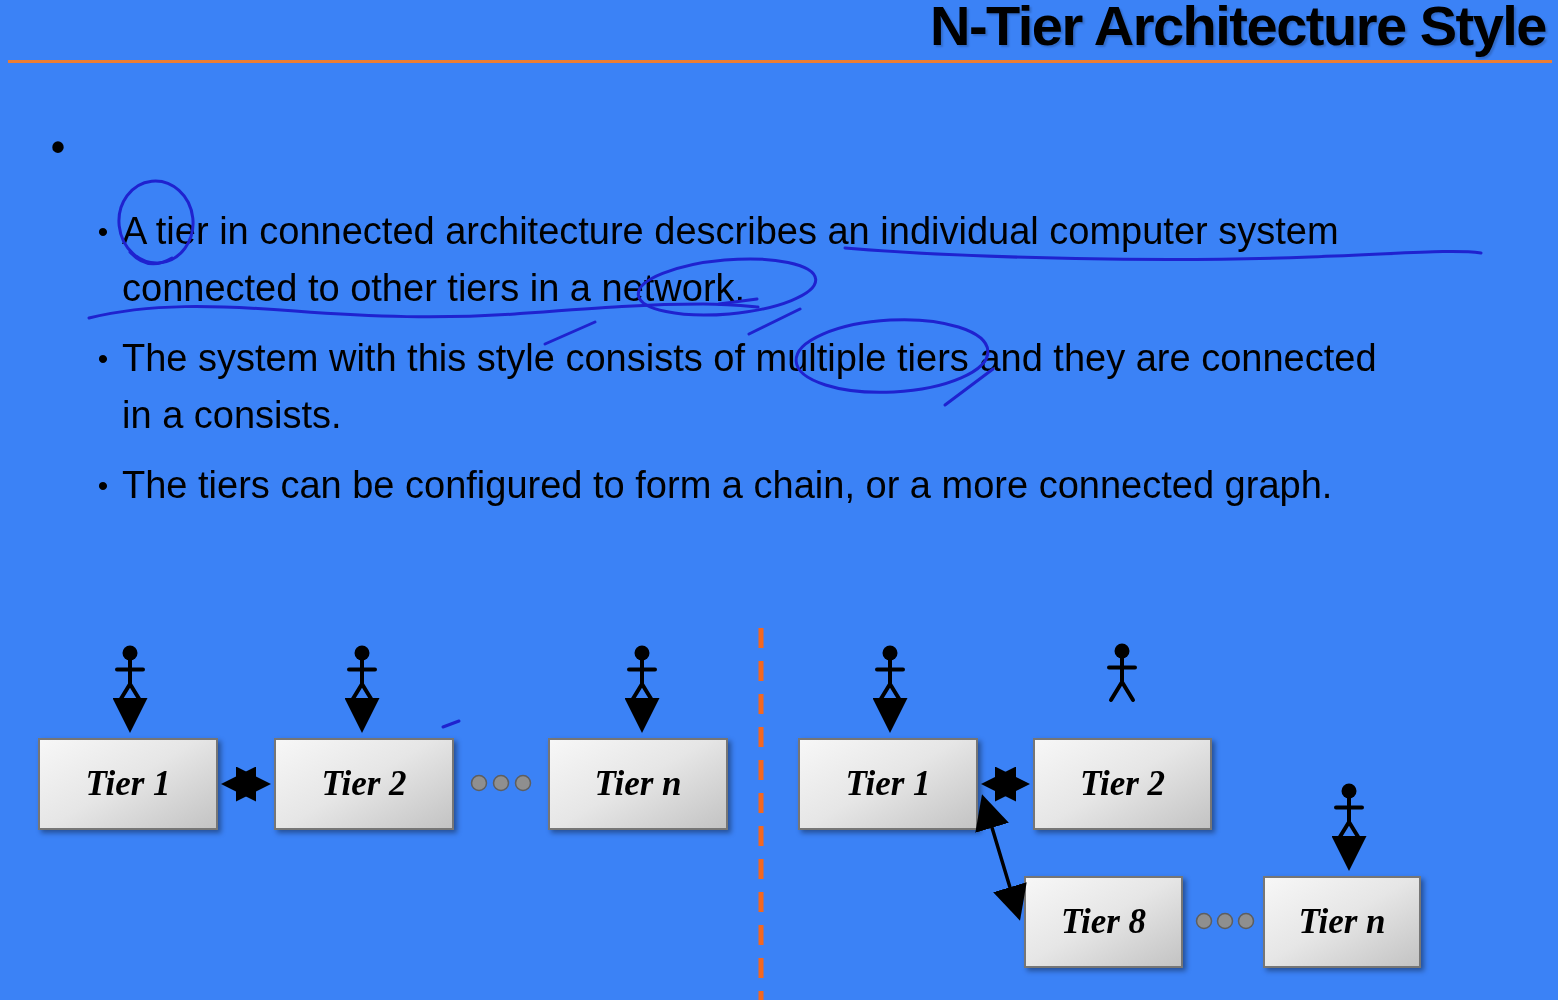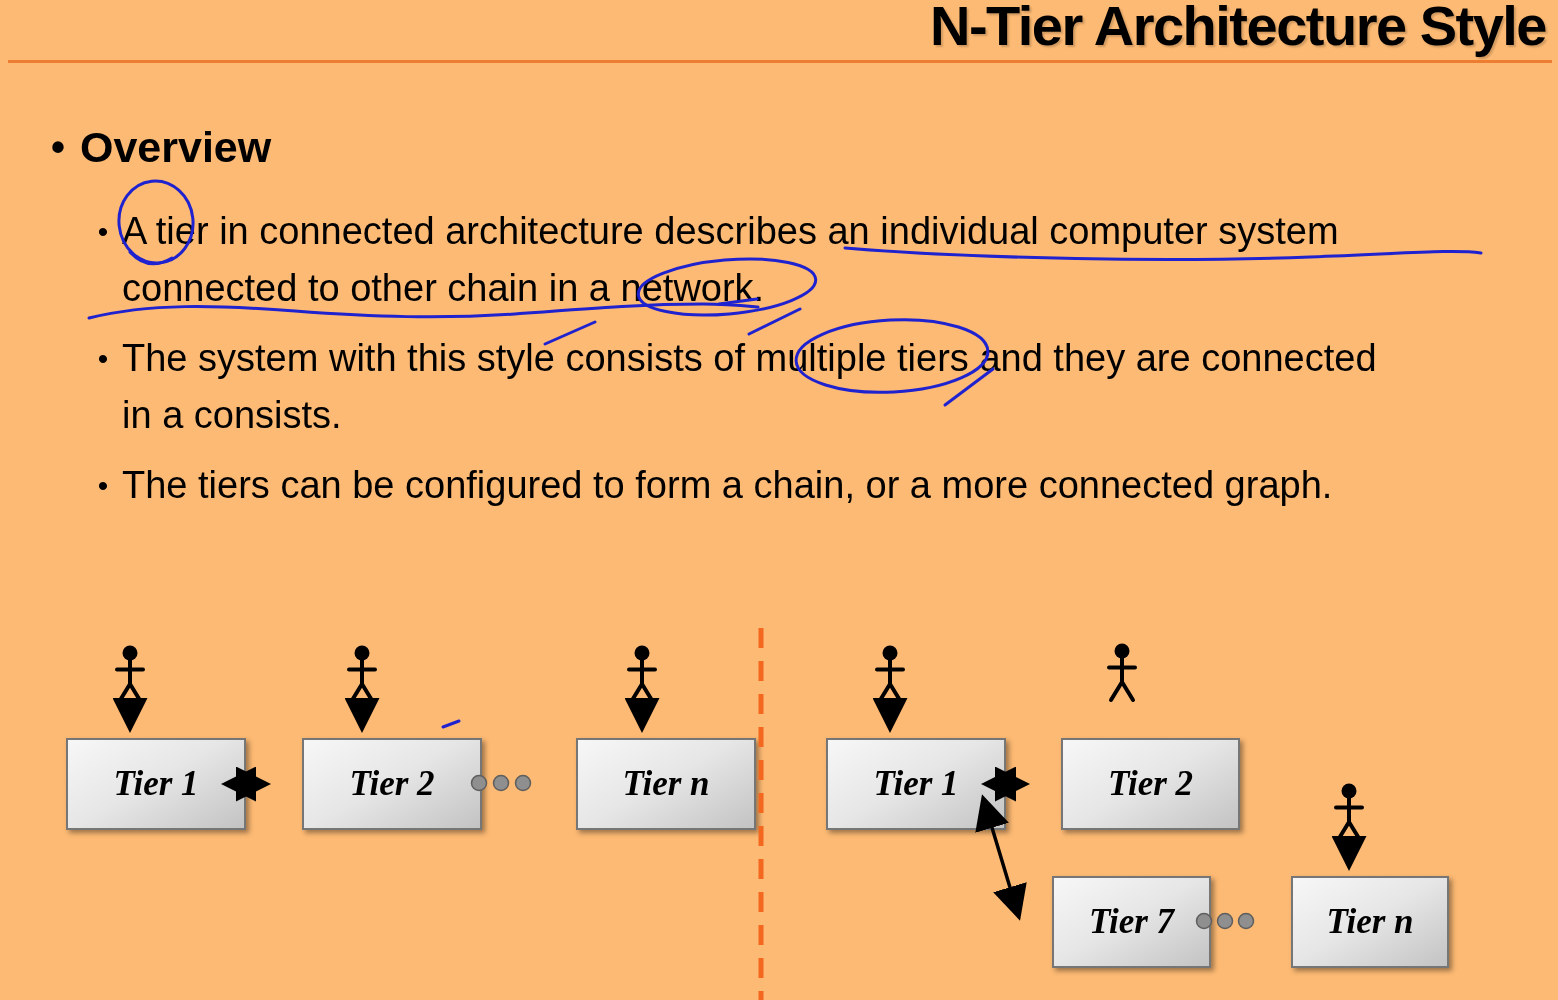--- a/index.html
+++ b/index.html
@@ -1,18 +1,18 @@
 <!DOCTYPE html>
 <html style="--accent-orange: #ED7D31; --divider-orange: #F4671F; --annotation-blue: #1F22CF;"><head>
 <meta charset="utf-8">
 <style>
   html,body { margin:0; padding:0; background:#ffffff; }
   .slide {
     position:relative; width:1558px; height:1000px; overflow:hidden;
-    background:#fdba74; color:#000;
+    background:#3b82f6; color:#000;
     font-family:"Liberation Sans", sans-serif;
   }
 
   
   .page-title {
     position:absolute; top:-6px; right:12px; z-index:3;
     font-size:56px; font-weight:bold; letter-spacing:-1.5px; line-height:1.15;
     text-shadow:2px 2px 2px rgba(0,0,0,0.18);
     white-space:nowrap;
   }
@@ -32,21 +32,21 @@
   .l2 .text { width:1422px; }
 
   
   .tier-box {
     position:absolute; width:180px; height:92px; z-index:1; box-sizing:border-box;
     border:2.5px solid #767676;
     background:linear-gradient(150deg, #f7f7f7 0%, #e6e6e6 48%, #c3c3c3 100%);
     box-shadow:3px 3px 5px rgba(0,0,0,0.38);
     display:flex; align-items:center; justify-content:center;
     font-family:"Liberation Serif", serif; font-style:italic; font-weight:bold;
-    font-size:35px; color:#000;margin-left:28px;
+    font-size:35px; color:#000;
   }
   #lt1 { left:38px;   top:738px; }
   #lt2 { left:274px;  top:738px; }
   #ltn { left:548px;  top:738px; }
   #rt1 { left:798px;  top:738px; }
   #rt2 { left:1033px; top:738px; width:179px; }
   #rt3 { left:1024px; top:876px; width:159px; }
   #rtn { left:1263px; top:876px; width:158px; }
 
   
@@ -64,28 +64,27 @@
 
 <div class="slide">
 
   <div class="page-title">N-Tier Architecture Style</div>
   <div class="title-rule"></div>
 
   <div class="content">
 
     <div class="row l1">
       <span class="bullet-glyph">•</span>
-      <span class="text">Overview</span>
     </div>
 
     <div class="row l2">
       <span class="bullet-glyph">•</span>
       <span class="text">
         <div>A tier in connected architecture describes an individual computer system</div>
-        <div>connected to other chain in a network.</div>
+        <div>connected to other tiers in a network.</div>
       </span>
     </div>
 
     <div class="row l2">
       <span class="bullet-glyph">•</span>
       <span class="text">
         <div>The system with this style consists of multiple tiers and they are connected</div>
         <div>in a consists.</div>
       </span>
     </div>
@@ -98,21 +97,21 @@
     </div>
 
   </div>
 
   <div class="tier-box" id="lt1">Tier 1</div>
   <div class="tier-box" id="lt2">Tier 2</div>
   <div class="tier-box" id="ltn">Tier n</div>
 
   <div class="tier-box" id="rt1">Tier 1</div>
   <div class="tier-box" id="rt2">Tier 2</div>
-  <div class="tier-box" id="rt3">Tier 7</div>
+  <div class="tier-box" id="rt3">Tier 8</div>
   <div class="tier-box" id="rtn">Tier n</div>
 
   <svg class="overlay" viewBox="0 0 1558 1000">
     <defs>
       <marker id="ah" markerWidth="11" markerHeight="10" refX="8" refY="5" orient="auto-start-reverse">
         <path d="M0,0 L10,5 L0,10 Z" fill="#000"></path>
       </marker>
       <g id="actor" stroke="#000" stroke-width="4" stroke-linecap="round" fill="none">
         <circle cx="0" cy="0" r="7.5" fill="#000" stroke="none"></circle>
         <path d="M0,7 L0,31"></path>

